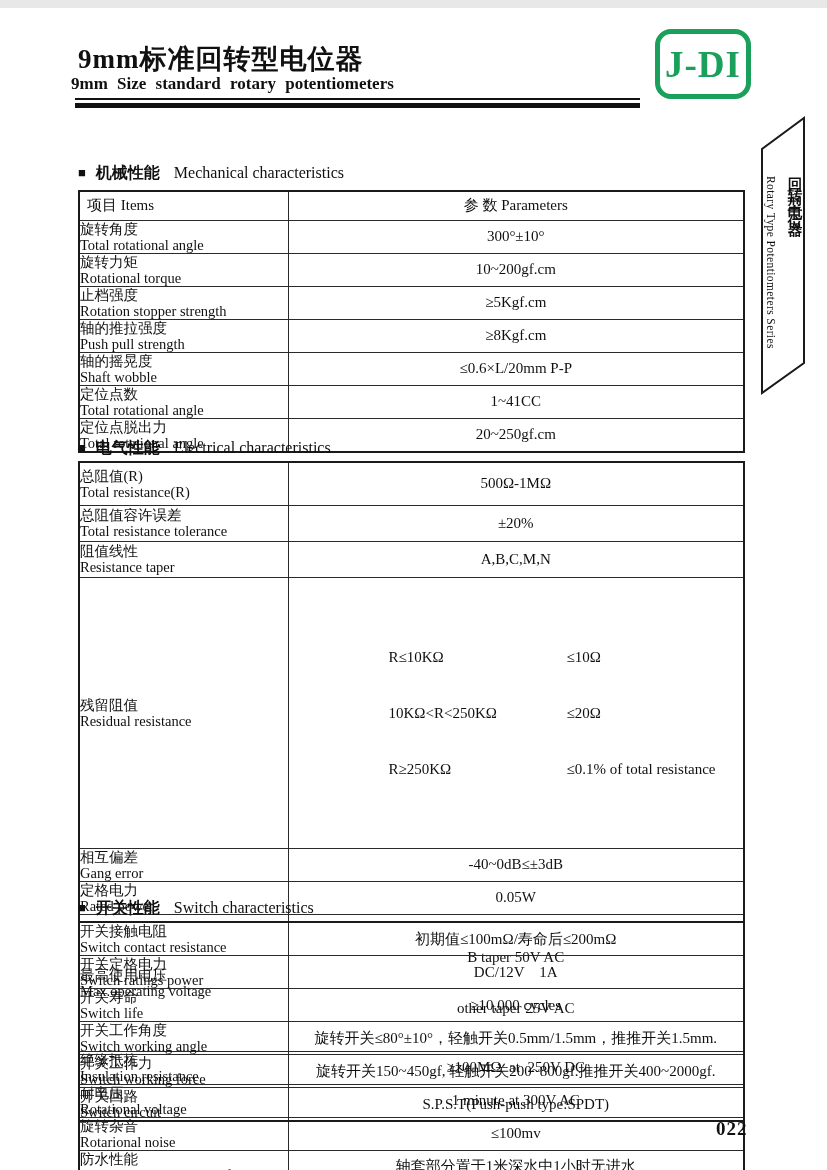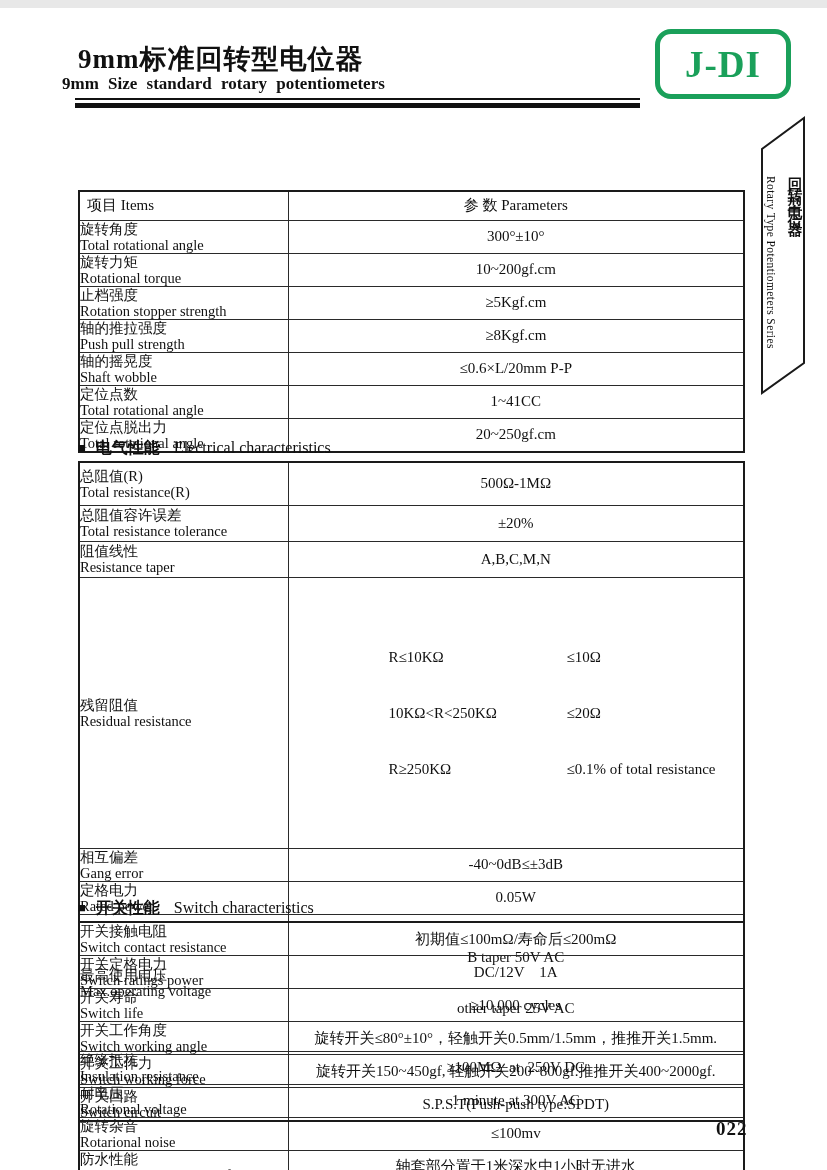--- a/index.html
+++ b/index.html
@@ -3,25 +3,25 @@
 <meta charset="utf-8">
 <style>
   html,body { margin:0; padding:0; background:#e8e8e8; }
   .page {
     position:relative; width:827px; height:1170px; margin:8px auto;
     background:#ffffff; overflow:hidden;
     font-family:"Liberation Serif","DejaVu Serif",serif; color:#101010;
   }
   
   .title-zh { position:absolute; left:78px; top:33px; font-size:27px; font-weight:bold; letter-spacing:1px; }
-  .title-en { position:absolute; left:62px; top:66px; font-size:17px; font-weight:bold; word-spacing:5px; }
+  .title-en { position:absolute; left:71px; top:66px; font-size:17px; font-weight:bold; word-spacing:5px; }
   .rule-thin  { position:absolute; left:75px; top:90px; width:565px; height:2px; background:#111; }
   .rule-thick { position:absolute; left:75px; top:95px; width:565px; height:5px; background:#111; }
   .logo {
-    position:absolute; left:655px; top:21px; width:136px; height:70px;
+    position:absolute; left:655px; top:21px; width:96px; height:70px;
     border:5px solid var(--green); border-radius:16px; box-sizing:border-box;
     display:flex; align-items:center; justify-content:center;
   }
   .logo .logo-text { color:var(--green); font-size:37px; font-weight:bold; letter-spacing:1px; }
   
   .h-tech { position:absolute; left:78px; top:118px; font-size:17px; }
   .h-tech .zh { font-weight:bold; margin-right:14px; font-size:17px; }
   .sec-head { position:absolute; left:78px; font-size:16px; }
   .sec-head .sq { font-size:13px; margin-right:10px; position:relative; top:-1px; }
   .sec-head .zh { font-weight:bold; margin-right:14px; }
@@ -80,20 +80,23 @@
 
   <div class="title-zh">9mm标准回转型电位器</div>
   <div class="title-en">9mm Size  standard  rotary  potentiometers</div>
   <div class="rule-thin"></div>
   <div class="rule-thick"></div>
   <div class="logo">
     <span class="logo-text">J-DI</span>
   </div>
 
 
+  <div class="sec-head h-mech">
+    <span class="sq">■</span><span class="zh">机械性能</span><span>Mechanical characteristics</span>
+  </div>
 
   <table class="spec t-mech">
     <colgroup>
         <col class="c-lbl">
         <col>
       </colgroup>
     <tbody>
         <tr class="hdr">
       <th class="th-items">项目 Items</th>
       <th>参 数  Parameters</th>

